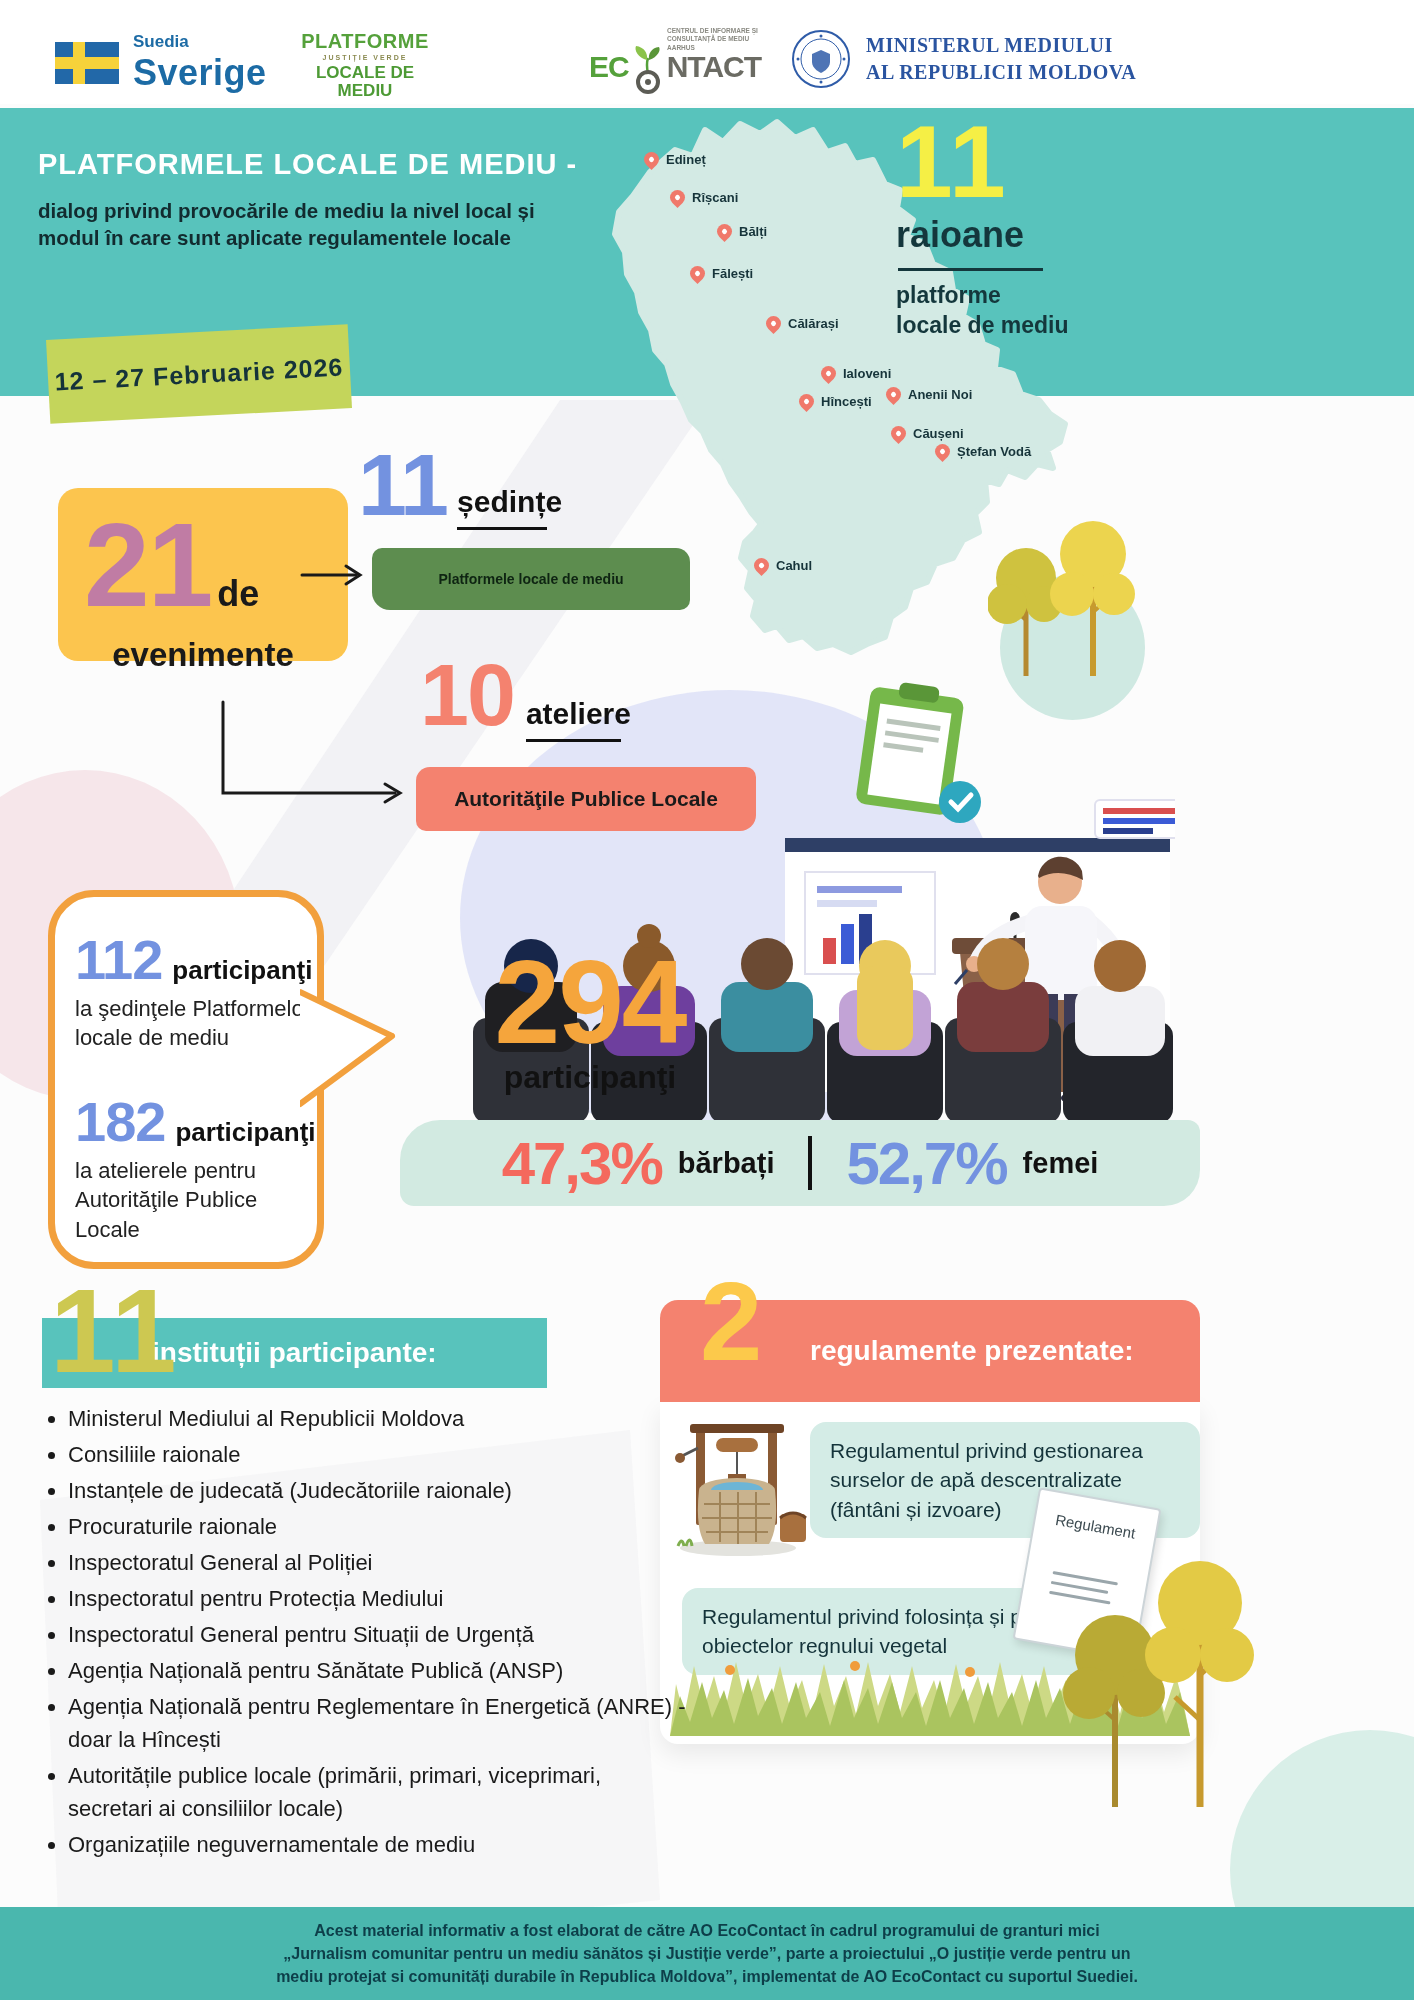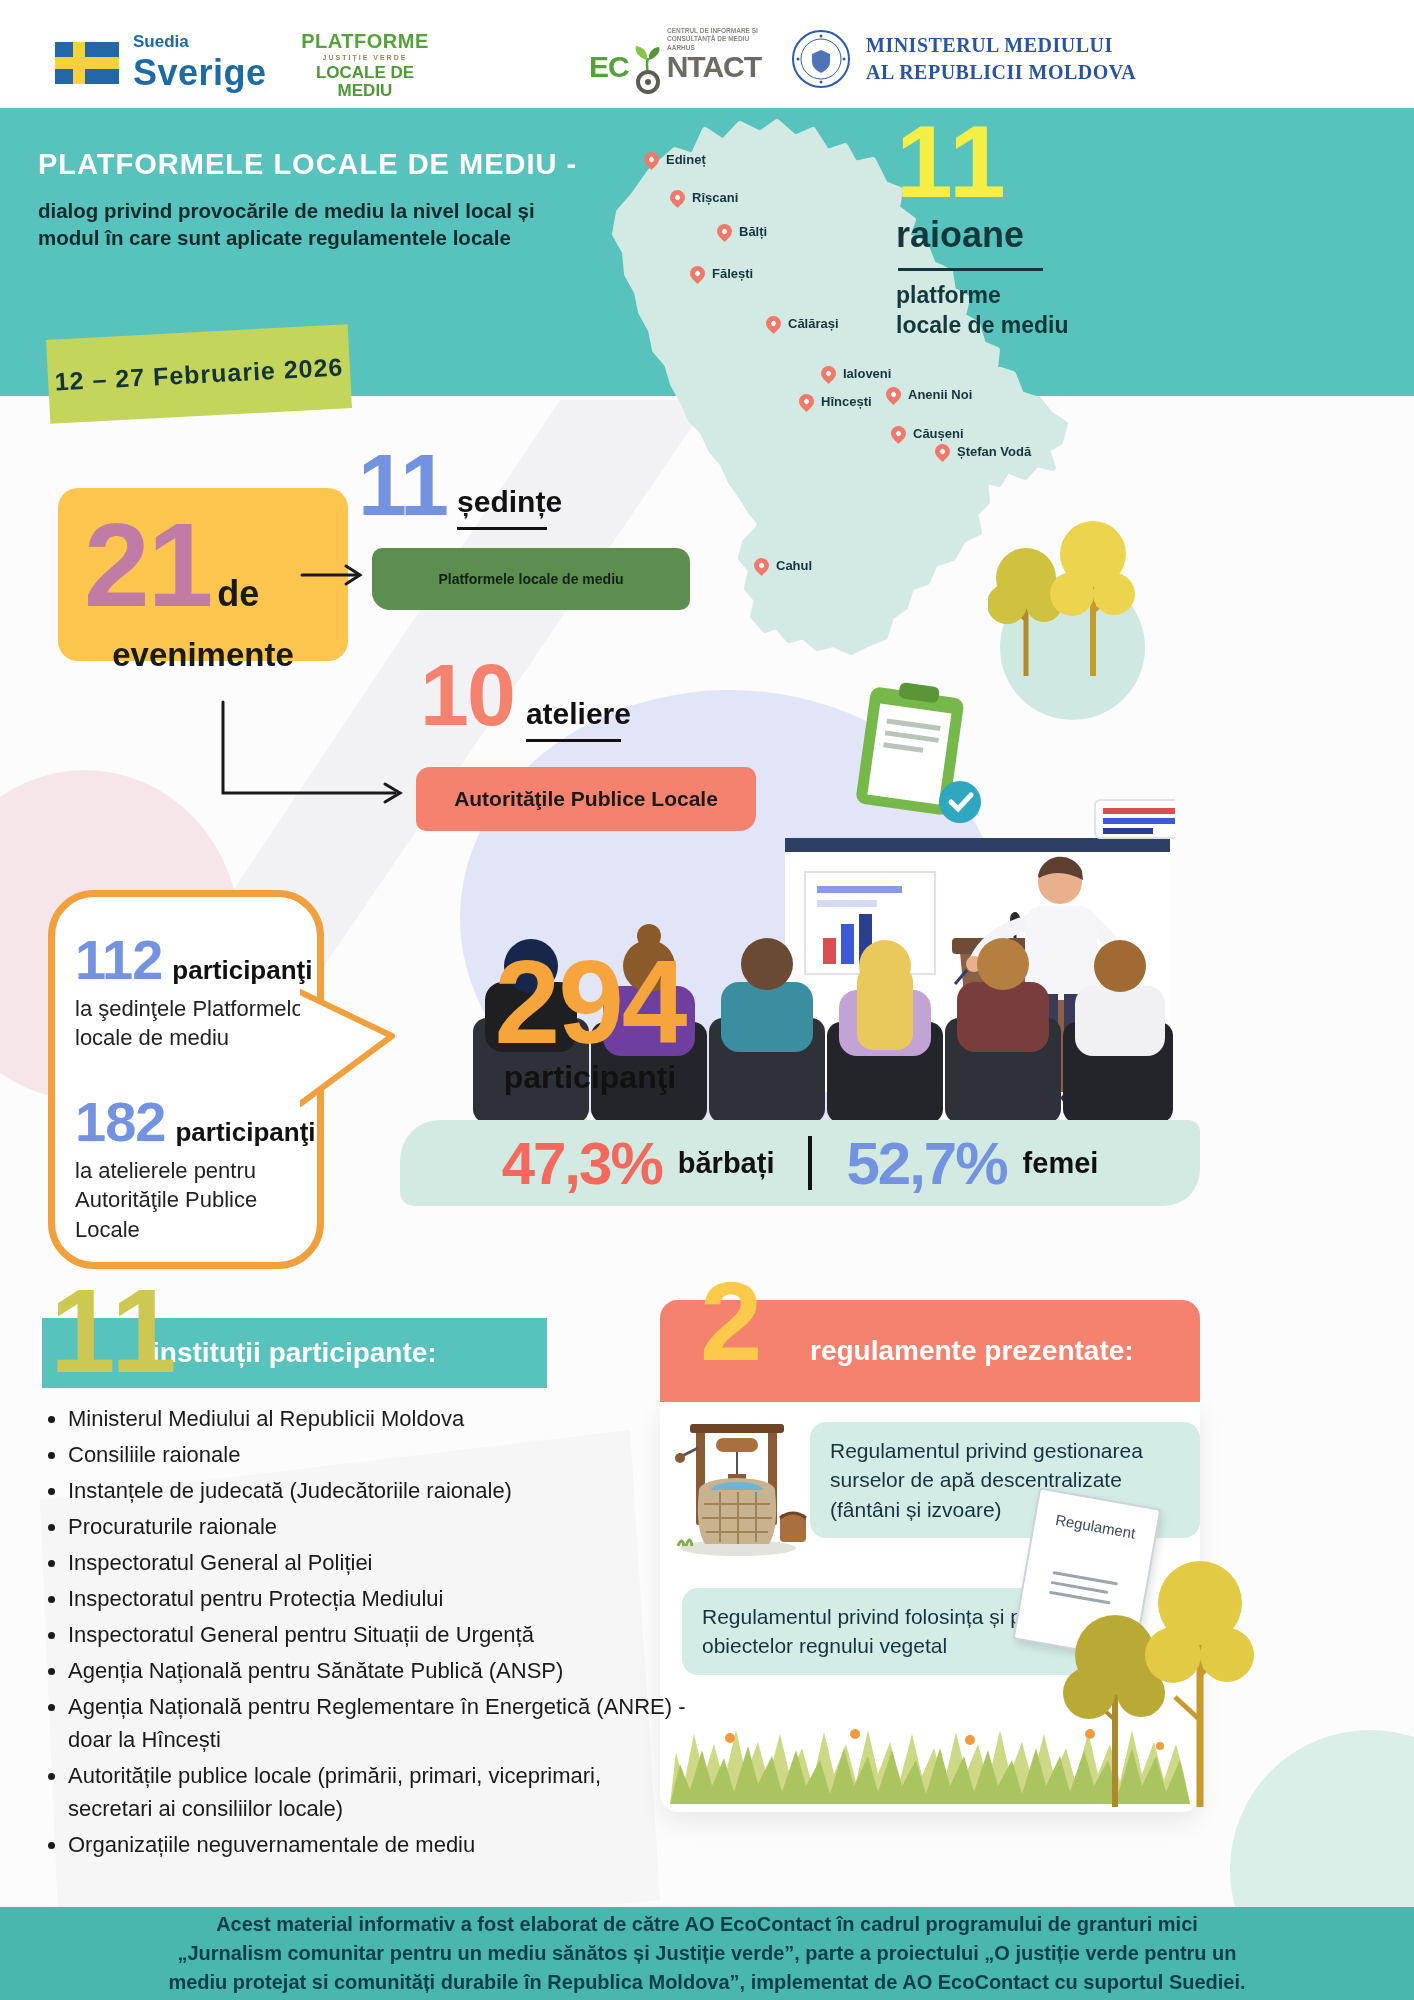--- a/index.html
+++ b/index.html
@@ -82,35 +82,35 @@
   .inst-banner{left:42px;top:1318px;width:505px;height:70px;background:#58c3bc;z-index:6;
                display:flex;align-items:center;font-size:28px;font-weight:800;color:#fff;padding-left:110px;box-sizing:border-box;}
   .inst-list{left:38px;top:1402px;width:650px;z-index:5;}
   .inst-list ul{margin:0;padding-left:30px;}
   .inst-list li{font-size:22px;color:#1a1a1a;line-height:1.5;margin-bottom:3px;}
   
   .reg-banner{left:660px;top:1300px;width:540px;height:102px;background:#f4826f;border-radius:18px 18px 0 0;z-index:5;}
   .reg-title{position:absolute;left:150px;top:0;height:102px;display:flex;align-items:center;
              font-size:28px;font-weight:800;color:#fff;}
   .reg-num{left:700px;top:1266px;font-size:112px;font-weight:800;color:#fcc94b;line-height:1;z-index:7;}
-  .reg-card{left:660px;top:1402px;width:540px;height:410px;background:#fff;border-radius:0 0 18px 18px;
+  .reg-card{left:660px;top:1402px;width:540px;height:342px;background:#fff;border-radius:0 0 18px 18px;
             box-shadow:0 10px 24px rgba(0,0,0,.08);z-index:4;}
   .mintbox{position:absolute;background:#d4ece6;border-radius:16px;padding:14px 20px;
            font-size:21px;color:#14333a;line-height:1.4;box-sizing:border-box;}
   .doc{position:absolute;left:365px;top:95px;width:120px;height:150px;background:#fff;border:2px solid #ccd4d8;
        border-radius:4px;transform:rotate(10deg);box-shadow:3px 4px 8px rgba(0,0,0,.12);z-index:3;}
   .doc-label{position:absolute;left:0;top:18px;width:100%;text-align:center;font-size:15px;color:#3c4a50;}
   .doc-lines{position:absolute;left:26px;top:78px;width:66px;}
   .doc-lines div{height:3px;background:#9aa6ab;margin-bottom:7px;border-radius:2px;}
   .wellsvg{position:absolute;left:8px;top:16px;}
   .grass{position:absolute;left:10px;bottom:8px;}
   
   .footer{left:0;top:1907px;width:1414px;height:93px;background:#4ab7ae;z-index:8;
           display:flex;flex-direction:column;align-items:center;justify-content:center;}
-  .footer div{font-size:20px;font-weight:700;color:#0d3e49;line-height:1.45;text-align:left;}
+  .footer div{font-size:16px;font-weight:700;color:#0d3e49;line-height:1.45;text-align:left;}
   
   .blob{border-radius:50%;z-index:0;}
   .arrows{z-index:5;}
 </style>
 </head>
 <body>
 
 <div class="canvas">
 
   <div class="abs blob" style="left:-70px;top:770px;width:310px;height:330px;background:#f6e6ea;"></div>

